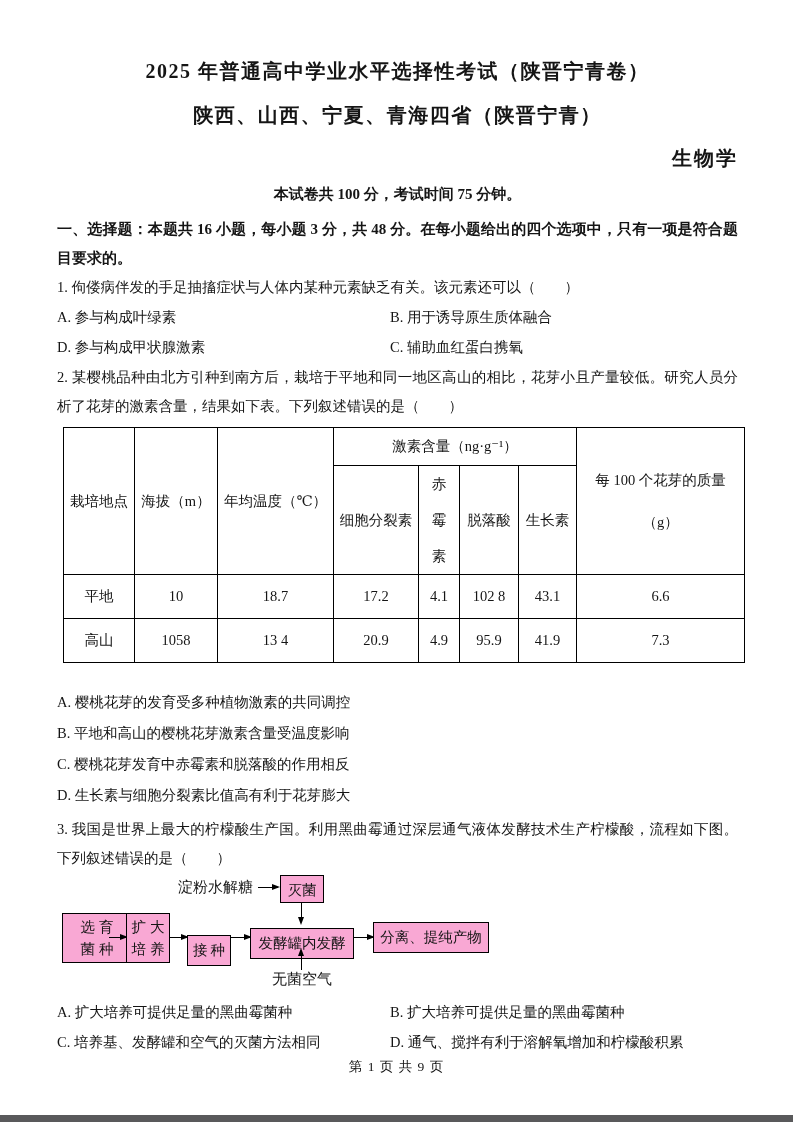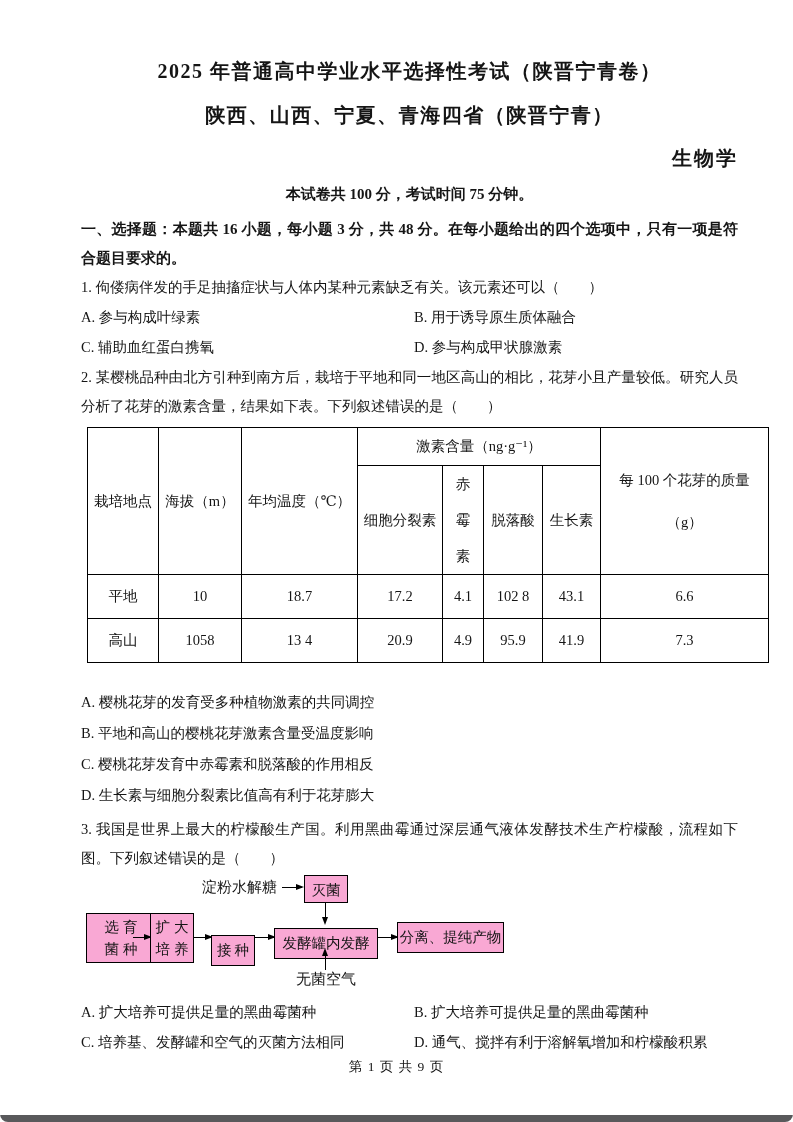--- a/index.html
+++ b/index.html
@@ -4,23 +4,22 @@
 <style>
   * { margin:0; padding:0; box-sizing:border-box; }
   html,body { background:#ffffff; }
   .page {
     position:relative;
     width:793px; height:1122px;
     margin:0 auto;
     background:#ffffff;
     color:#151515;
     font-family:"Liberation Serif","DejaVu Serif",serif;
-    padding:0 55px 0 81px;
+    padding:0 55px 0 57px;
     overflow:hidden;
-    border-radius:8px;
   }
   .title-1 { margin-top:56px; font-size:20px; font-weight:bold; text-align:center; letter-spacing:1.5px; line-height:30px; }
   .title-2 { margin-top:14px; font-size:20px; font-weight:bold; text-align:center; letter-spacing:1.5px; line-height:30px; }
   .subject { margin-top:13px; font-size:20px; font-weight:bold; text-align:right; letter-spacing:2px; line-height:30px; }
   .exam-info { margin-top:9px; font-size:15px; font-weight:bold; text-align:center; line-height:24px; }
   .section-header { margin-top:9px; font-size:15px; font-weight:bold; line-height:29px; text-align:justify; }
   .para { font-size:14.5px; line-height:29px; text-align:justify; }
   .q1-stem { margin-top:0; }
   .opt-pair { display:grid; grid-template-columns:333px 1fr; font-size:14.5px; line-height:30px; }
   .opt { display:block; }
@@ -63,22 +62,22 @@
   <div class="title-2">陕西、山西、宁夏、青海四省（陕晋宁青）</div>
   <div class="subject">生物学</div>
   <div class="exam-info">本试卷共 100 分，考试时间 75 分钟。</div>
 
   <div class="section-header">一、选择题：本题共 16 小题，每小题 3 分，共 48 分。在每小题给出的四个选项中，只有一项是符合题目要求的。</div>
 
   <div class="para q1-stem">1. 佝偻病伴发的手足抽搐症状与人体内某种元素缺乏有关。该元素还可以（　　）</div>
   <div class="opt-pair">
     <span class="opt">A. 参与构成叶绿素</span>
     <span class="opt">B. 用于诱导原生质体融合</span>
+    <span class="opt">D. 参与构成甲状腺激素</span>
     <span class="opt">C. 辅助血红蛋白携氧</span>
-    <span class="opt">D. 参与构成甲状腺激素</span>
   </div>
 
   <div class="para q2-stem">2. 某樱桃品种由北方引种到南方后，栽培于平地和同一地区高山的相比，花芽小且产量较低。研究人员分析了花芽的激素含量，结果如下表。下列叙述错误的是（　　）</div>
 
   <table class="hormone">
     <colgroup>
       <col style="width:71px">
         <col style="width:83px">
         <col style="width:116px">
       <col style="width:85px">
@@ -150,21 +149,21 @@
     <div class="harrow" style="left:52px;top:64px;width:17px;"></div>
     <div class="fbox two" style="left:69px;top:40px;width:44px;height:50px;">
       <span>扩大</span>
       <span>培养</span>
     </div>
     <div class="harrow" style="left:113px;top:64px;width:17px;"></div>
     <div class="fbox one" style="left:130px;top:62px;width:44px;height:31px;letter-spacing:3px;text-indent:3px;">接种</div>
     <div class="harrow" style="left:174px;top:64px;width:19px;"></div>
     <div class="fbox one" style="left:193px;top:55px;width:104px;height:31px;">发酵罐内发酵</div>
     <div class="harrow" style="left:297px;top:64px;width:19px;"></div>
-    <div class="fbox one" style="left:316px;top:49px;width:107px;height:31px;">分离、提纯产物</div>
+    <div class="fbox one" style="left:316px;top:49px;width:116px;height:31px;">分离、提纯产物</div>
 
     <div class="varrow up" style="left:244px;top:82px;height:15px;"></div>
     <span class="flabel" style="left:215px;top:97px;">无菌空气</span>
   </div>
 
   <div class="opt-pair" style="margin-top:4px;">
     <span class="opt">A. 扩大培养可提供足量的黑曲霉菌种</span>
     <span class="opt">B. 扩大培养可提供足量的黑曲霉菌种</span>
     <span class="opt">C. 培养基、发酵罐和空气的灭菌方法相同</span>
     <span class="opt">D. 通气、搅拌有利于溶解氧增加和柠檬酸积累</span>

